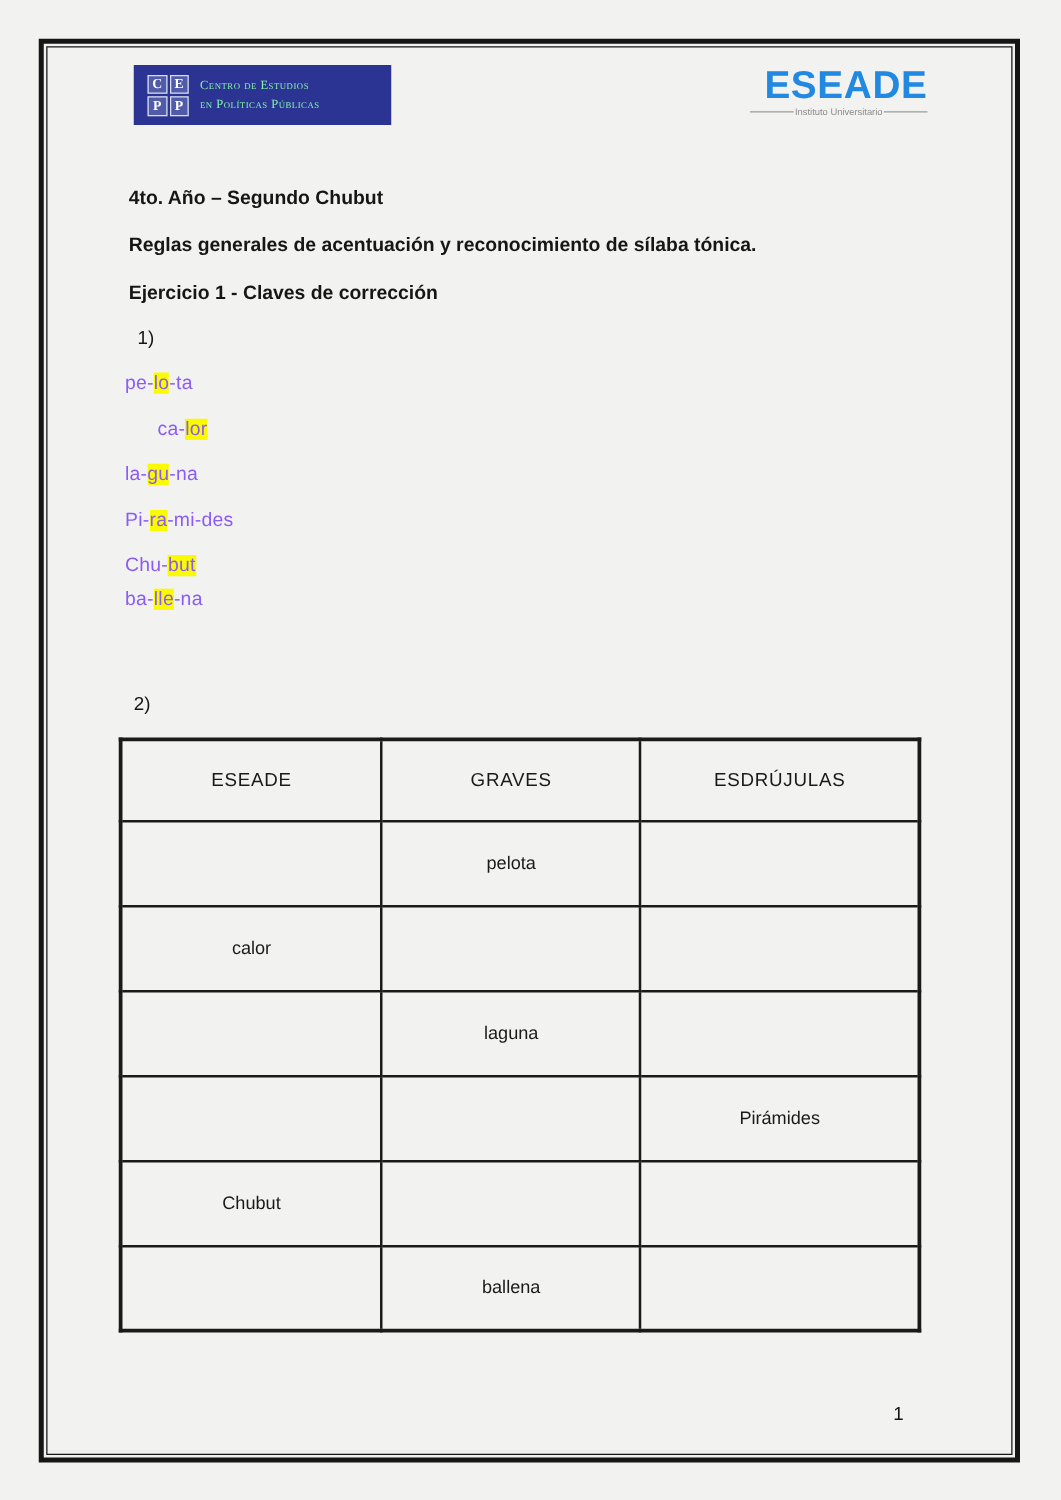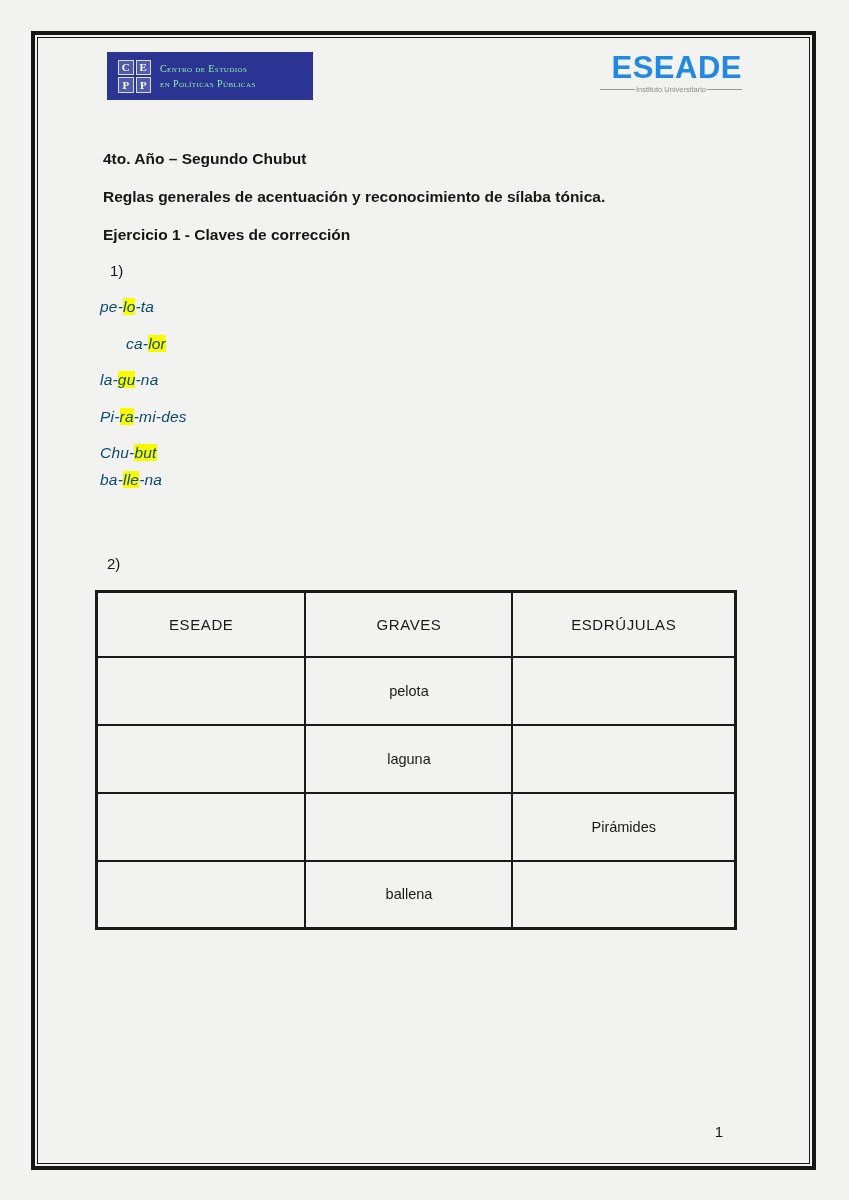--- a/index.html
+++ b/index.html
@@ -57,22 +57,22 @@
     color:#161616; white-space:nowrap;
   }
   .t1 { top:112px; } .t2 { top:150px; } .t3 { top:188px;text-align:right; }
 
   
   .ex-label { position:absolute; font-size:15px; color:#161616; }
   .ex1 { left:72px; top:224px; }
   .ex2 { left:69px; top:517px; }
   .word-list { position:absolute; left:62px; top:260px; width:320px; height:230px; }
   .word-line {
-    position:absolute; left:0; font-size:15.5px; color:#0c4a6e;
-    letter-spacing:0.2px; white-space:nowrap;font-style:italic;
+    position:absolute; left:0; font-size:15.5px; color:#8b5cf6;
+    letter-spacing:0.2px; white-space:nowrap;
   }
   .hl { background:#fbfb00; }
 
   
   .ctable {
     position:absolute; left:57px; top:552px; width:642px;
     border-collapse:collapse; table-layout:fixed;
     border:3px solid #1a1a1a;
   }
   .ctable th, .ctable td {
@@ -147,28 +147,38 @@
             <th>ESDRÚJULAS</th>
           </tr>
         </thead>
       <tbody>
           <tr>
             <td></td>
             <td>pelota</td>
             <td></td>
           </tr>
           <tr>
+            <td>calor</td>
+            <td></td>
+            <td></td>
+          </tr>
+          <tr>
             <td></td>
             <td>laguna</td>
             <td></td>
           </tr>
           <tr>
             <td></td>
             <td></td>
             <td>Pirámides</td>
+          </tr>
+          <tr>
+            <td>Chubut</td>
+            <td></td>
+            <td></td>
           </tr>
           <tr>
             <td></td>
             <td>ballena</td>
             <td></td>
           </tr>
         </tbody>
     </table>
 
     <div class="footer">

